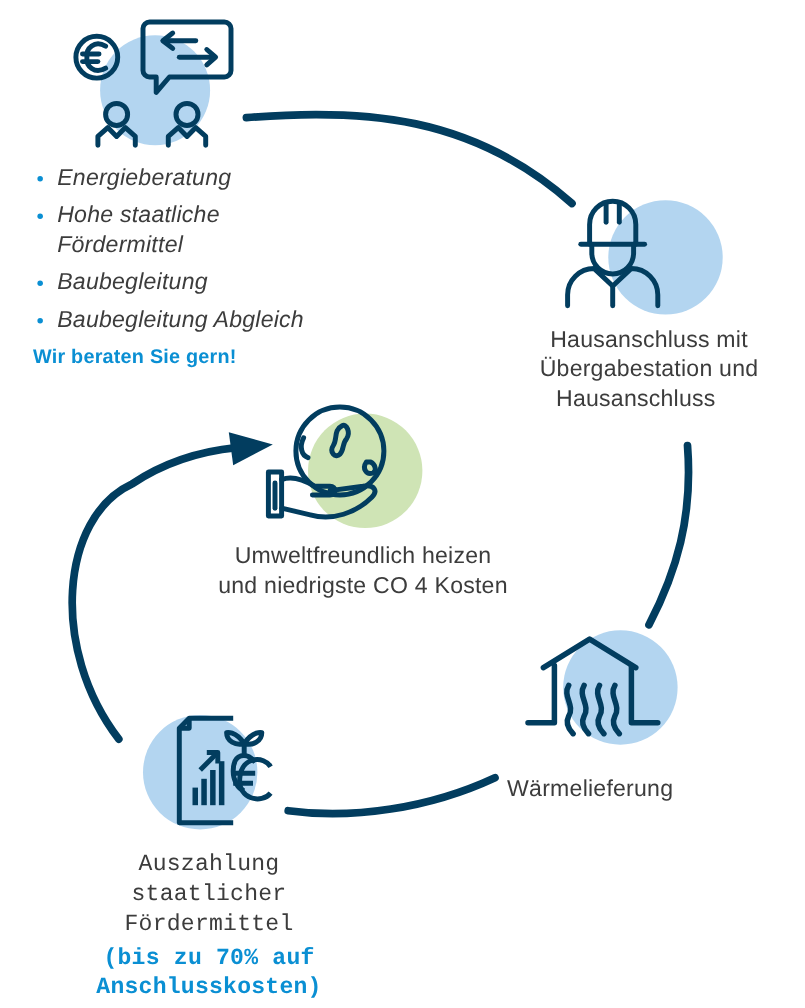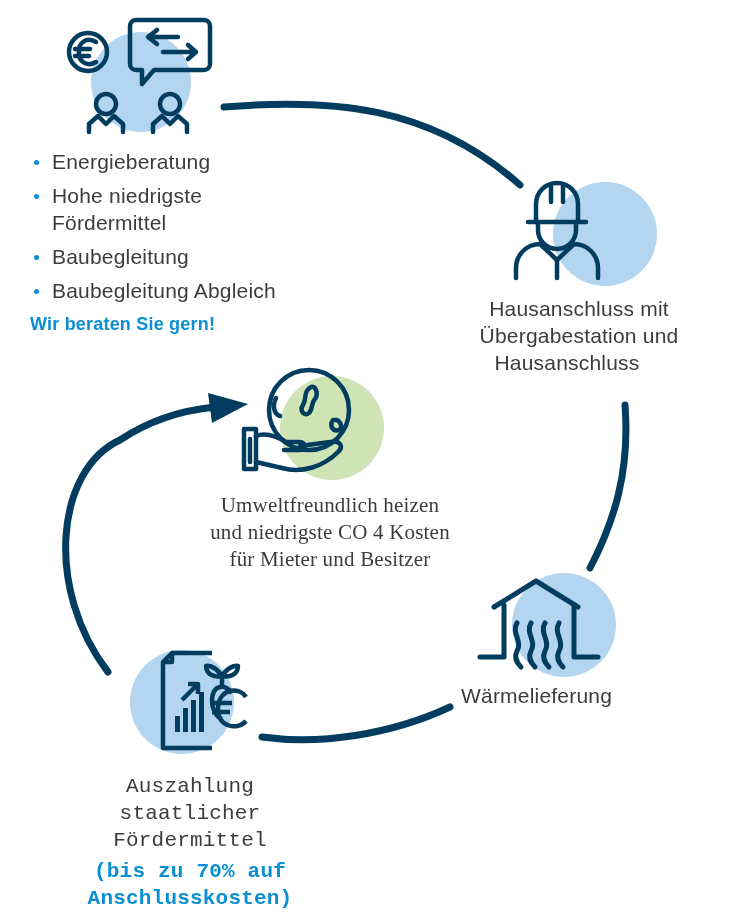--- a/index.html
+++ b/index.html
@@ -2,21 +2,21 @@
 <html><head>
 <meta charset="utf-8">
 <style>
   html, body { margin: 0; padding: 0; background: #ffffff; }
   body { width: 732px; height: 916px; position: relative; overflow: hidden;
          font-family: "Liberation Sans", "DejaVu Sans", sans-serif; color: #3c3c3c; }
   .layer { position: absolute; left: 0; top: 0; }
   .txt { position: absolute; font-size: 21px; line-height: 27px; letter-spacing: 0.2px; }
   .center { text-align: center; }
   .accent { color: #0a8fd3; font-weight: bold; }
-  ul.bullets { list-style: none; margin: 0; padding: 0; }
+  ul.bullets { list-style: none; margin: 0; padding: 0; font-style: italic; }
   ul.bullets li { position: relative; padding-left: 22px; margin-bottom: 7px; line-height: 27px; }
   ul.bullets li::before { content: ""; position: absolute; left: 4px; top: 12px; width: 5px; height: 5px;
                           border-radius: 50%; background: #0a8fd3; }
   .line { display: block; }
 </style>
 </head>
 <body>
 
 <svg class="layer" width="732" height="916" viewBox="0 0 732 916">
 
@@ -95,41 +95,40 @@
     <path d="M244 429 h12 v40 h-12 z"></path>
     <line x1="250" y1="439" x2="250" y2="462"></line>
     <path d="M256 436 c10 -4, 20 0, 30 6 h14 c6 0, 6 8, 0 8 h-16 M300 446 l30 -4 c10 -2, 14 4, 8 10 c-14 14, -36 22, -56 16 l-26 -6"></path>
   </g>
 </svg>
 
 <div class="txt" style="left:30px; top:148px; width:290px;">
   <ul class="bullets">
     <li>Energieberatung</li>
     <li>
-      <span class="line">Hohe niedrigste</span>
+      <span class="line">Hohe staatliche</span>
       <span class="line">Fördermittel</span>
     </li>
     <li>Baubegleitung</li>
     <li>Baubegleitung Abgleich</li>
   </ul>
   <div class="accent" style="margin-top:0px; font-size:18px;">Wir beraten Sie gern!</div>
 </div>
 
-<div class="txt center" style="left:449px; top:295px; width:260px;">
+<div class="txt center" style="left:460px; top:295px; width:260px;">
   <span class="line">Hausanschluss mit</span>
   <span class="line">Übergabestation und</span>
   <span class="line" style="padding-right:24px;">Hausanschluss</span>
 </div>
 
-<div class="txt center" style="left:170px; top:492px; width:320px;font-family:Liberation Serif, serif;">
+<div class="txt center" style="left:170px; top:492px; width:320px;">
   <span class="line">Umweltfreundlich heizen</span>
   <span class="line">und niedrigste CO 4 Kosten</span>
-  <span class="line">für Mieter und Besitzer</span>
 </div>
 
-<div class="txt" style="left:461px; top:682px; width:200px;">Wärmelieferung</div>
+<div class="txt" style="left:461px; top:704px; width:200px;">Wärmelieferung</div>
 
 <div class="txt center" style="left:40px; top:773px; width:300px;font-family:Liberation Mono, monospace;">
   <span class="line">Auszahlung</span>
   <span class="line">staatlicher Fördermittel</span>
   <span class="line accent" style="margin-top:4px;">(bis zu 70% auf</span>
   <span class="line accent">Anschlusskosten)</span>
 </div>
 
 </body></html>

